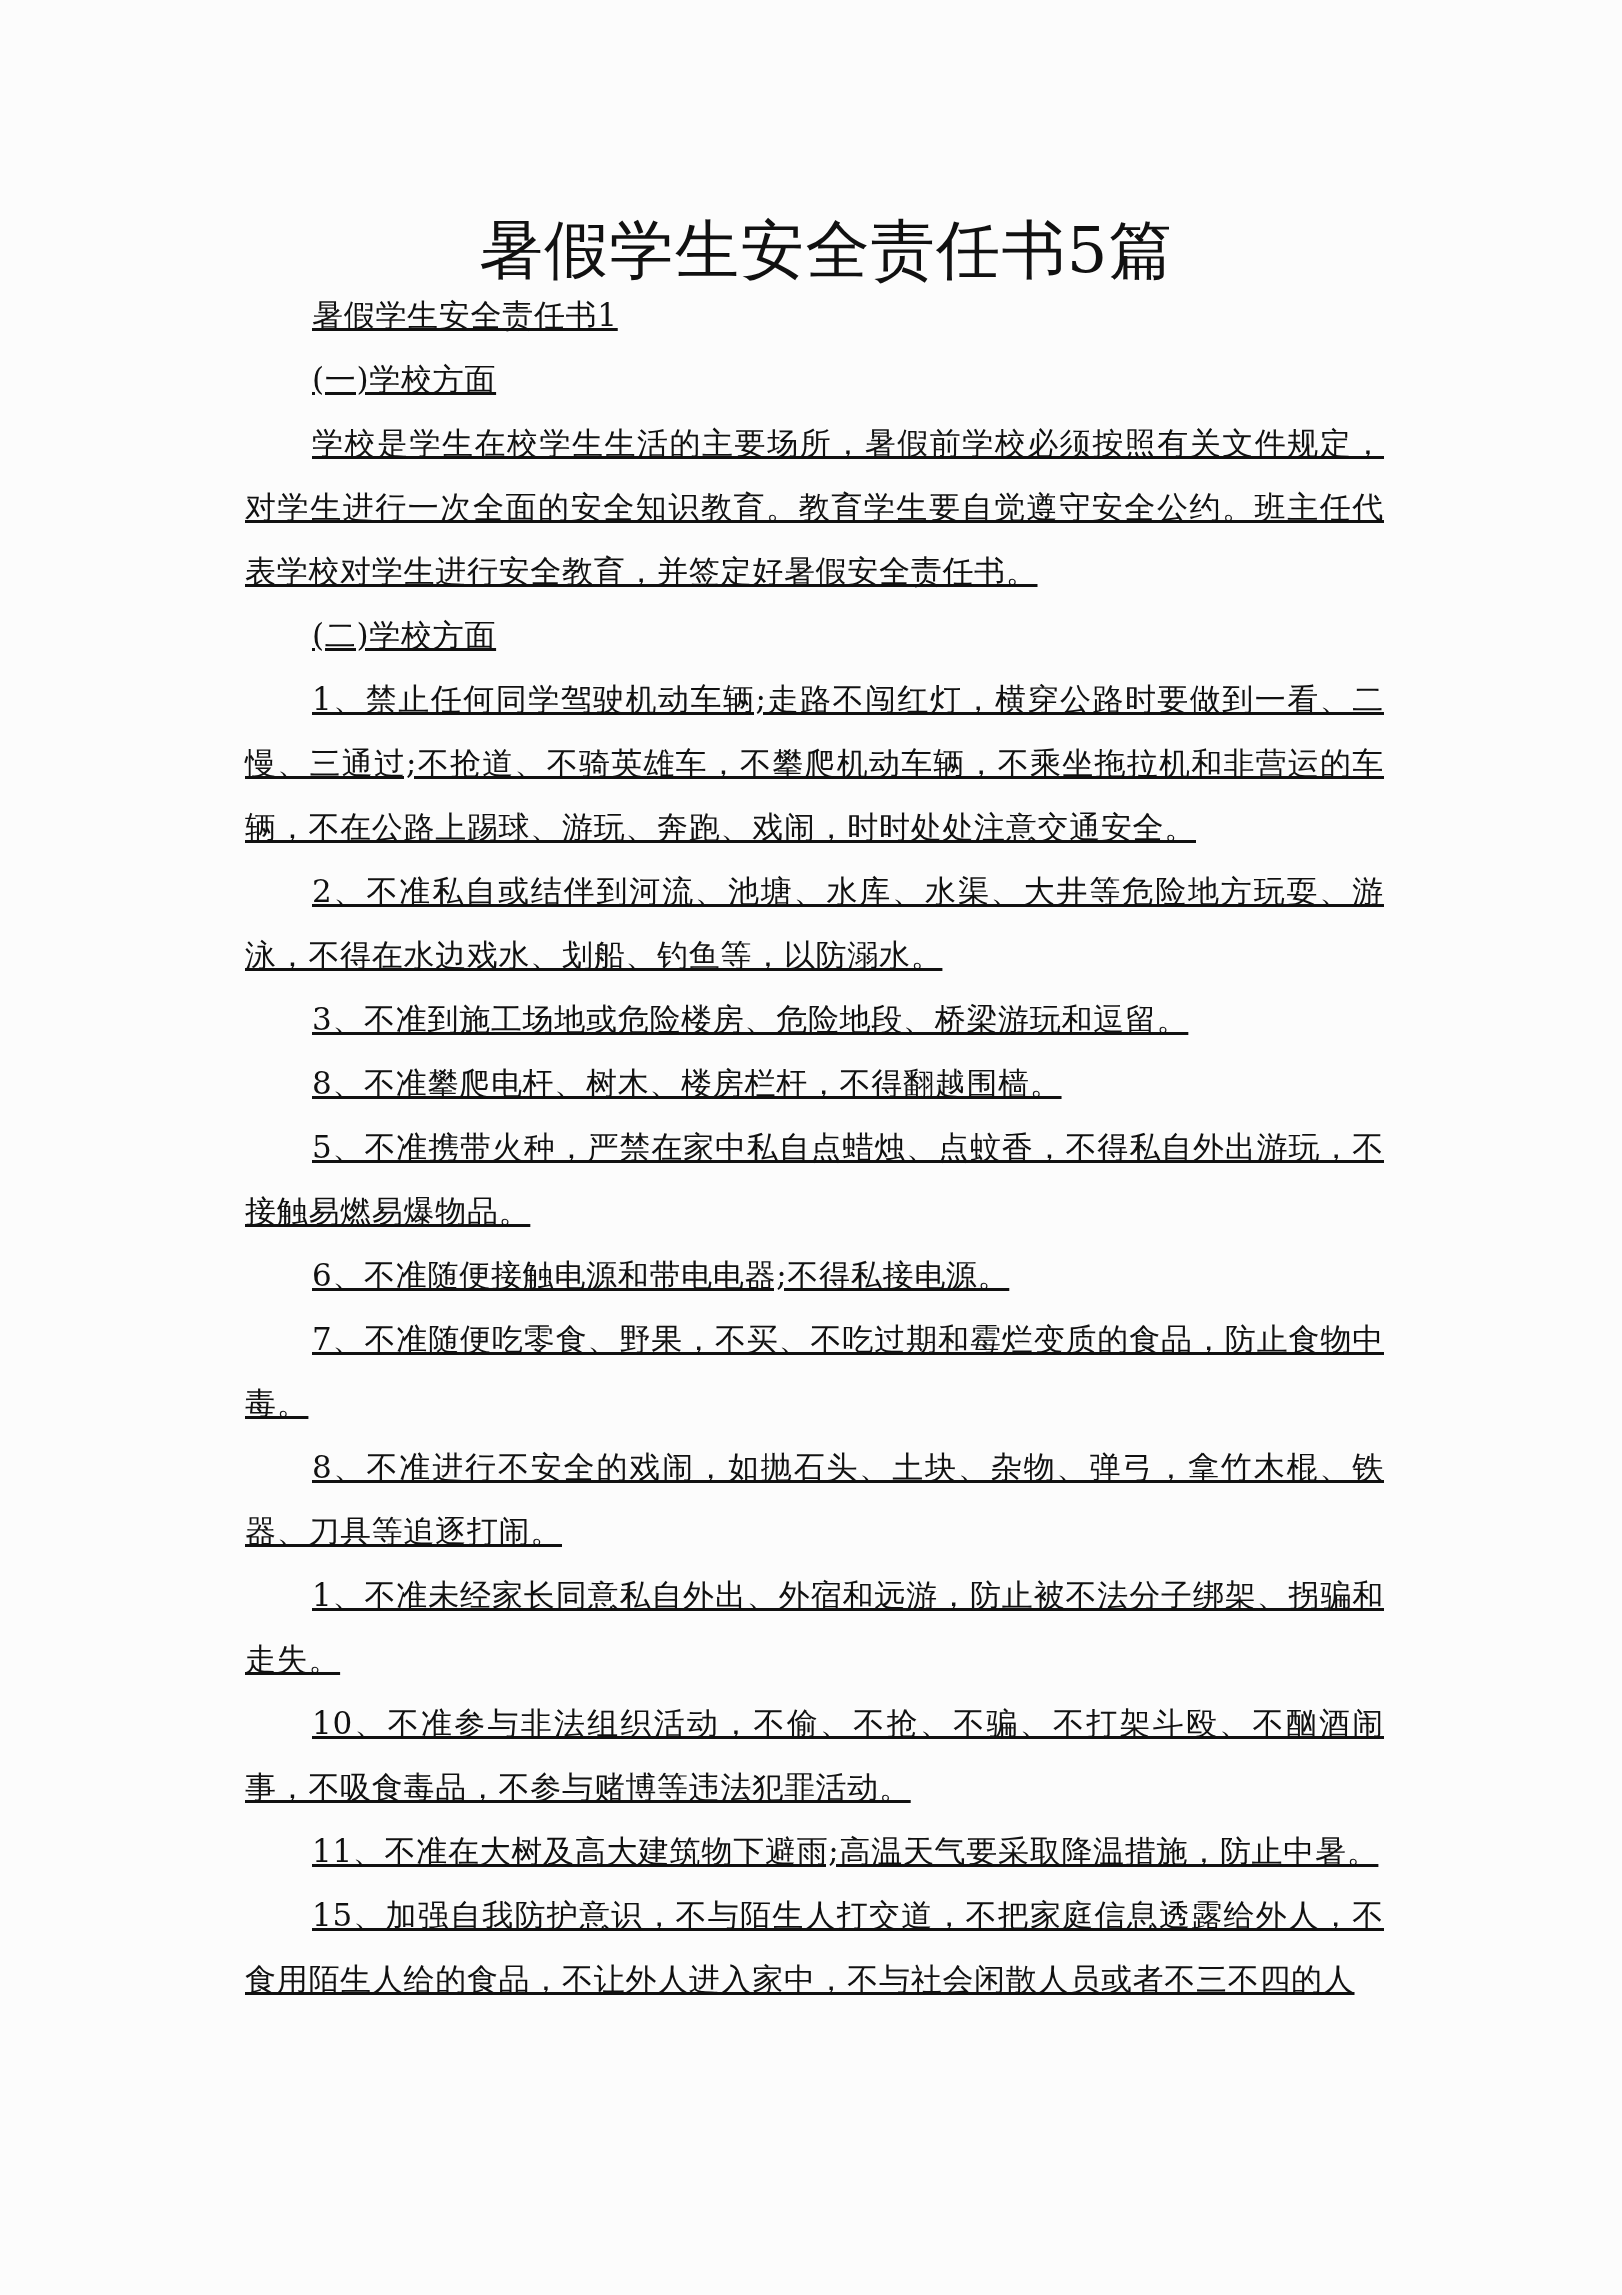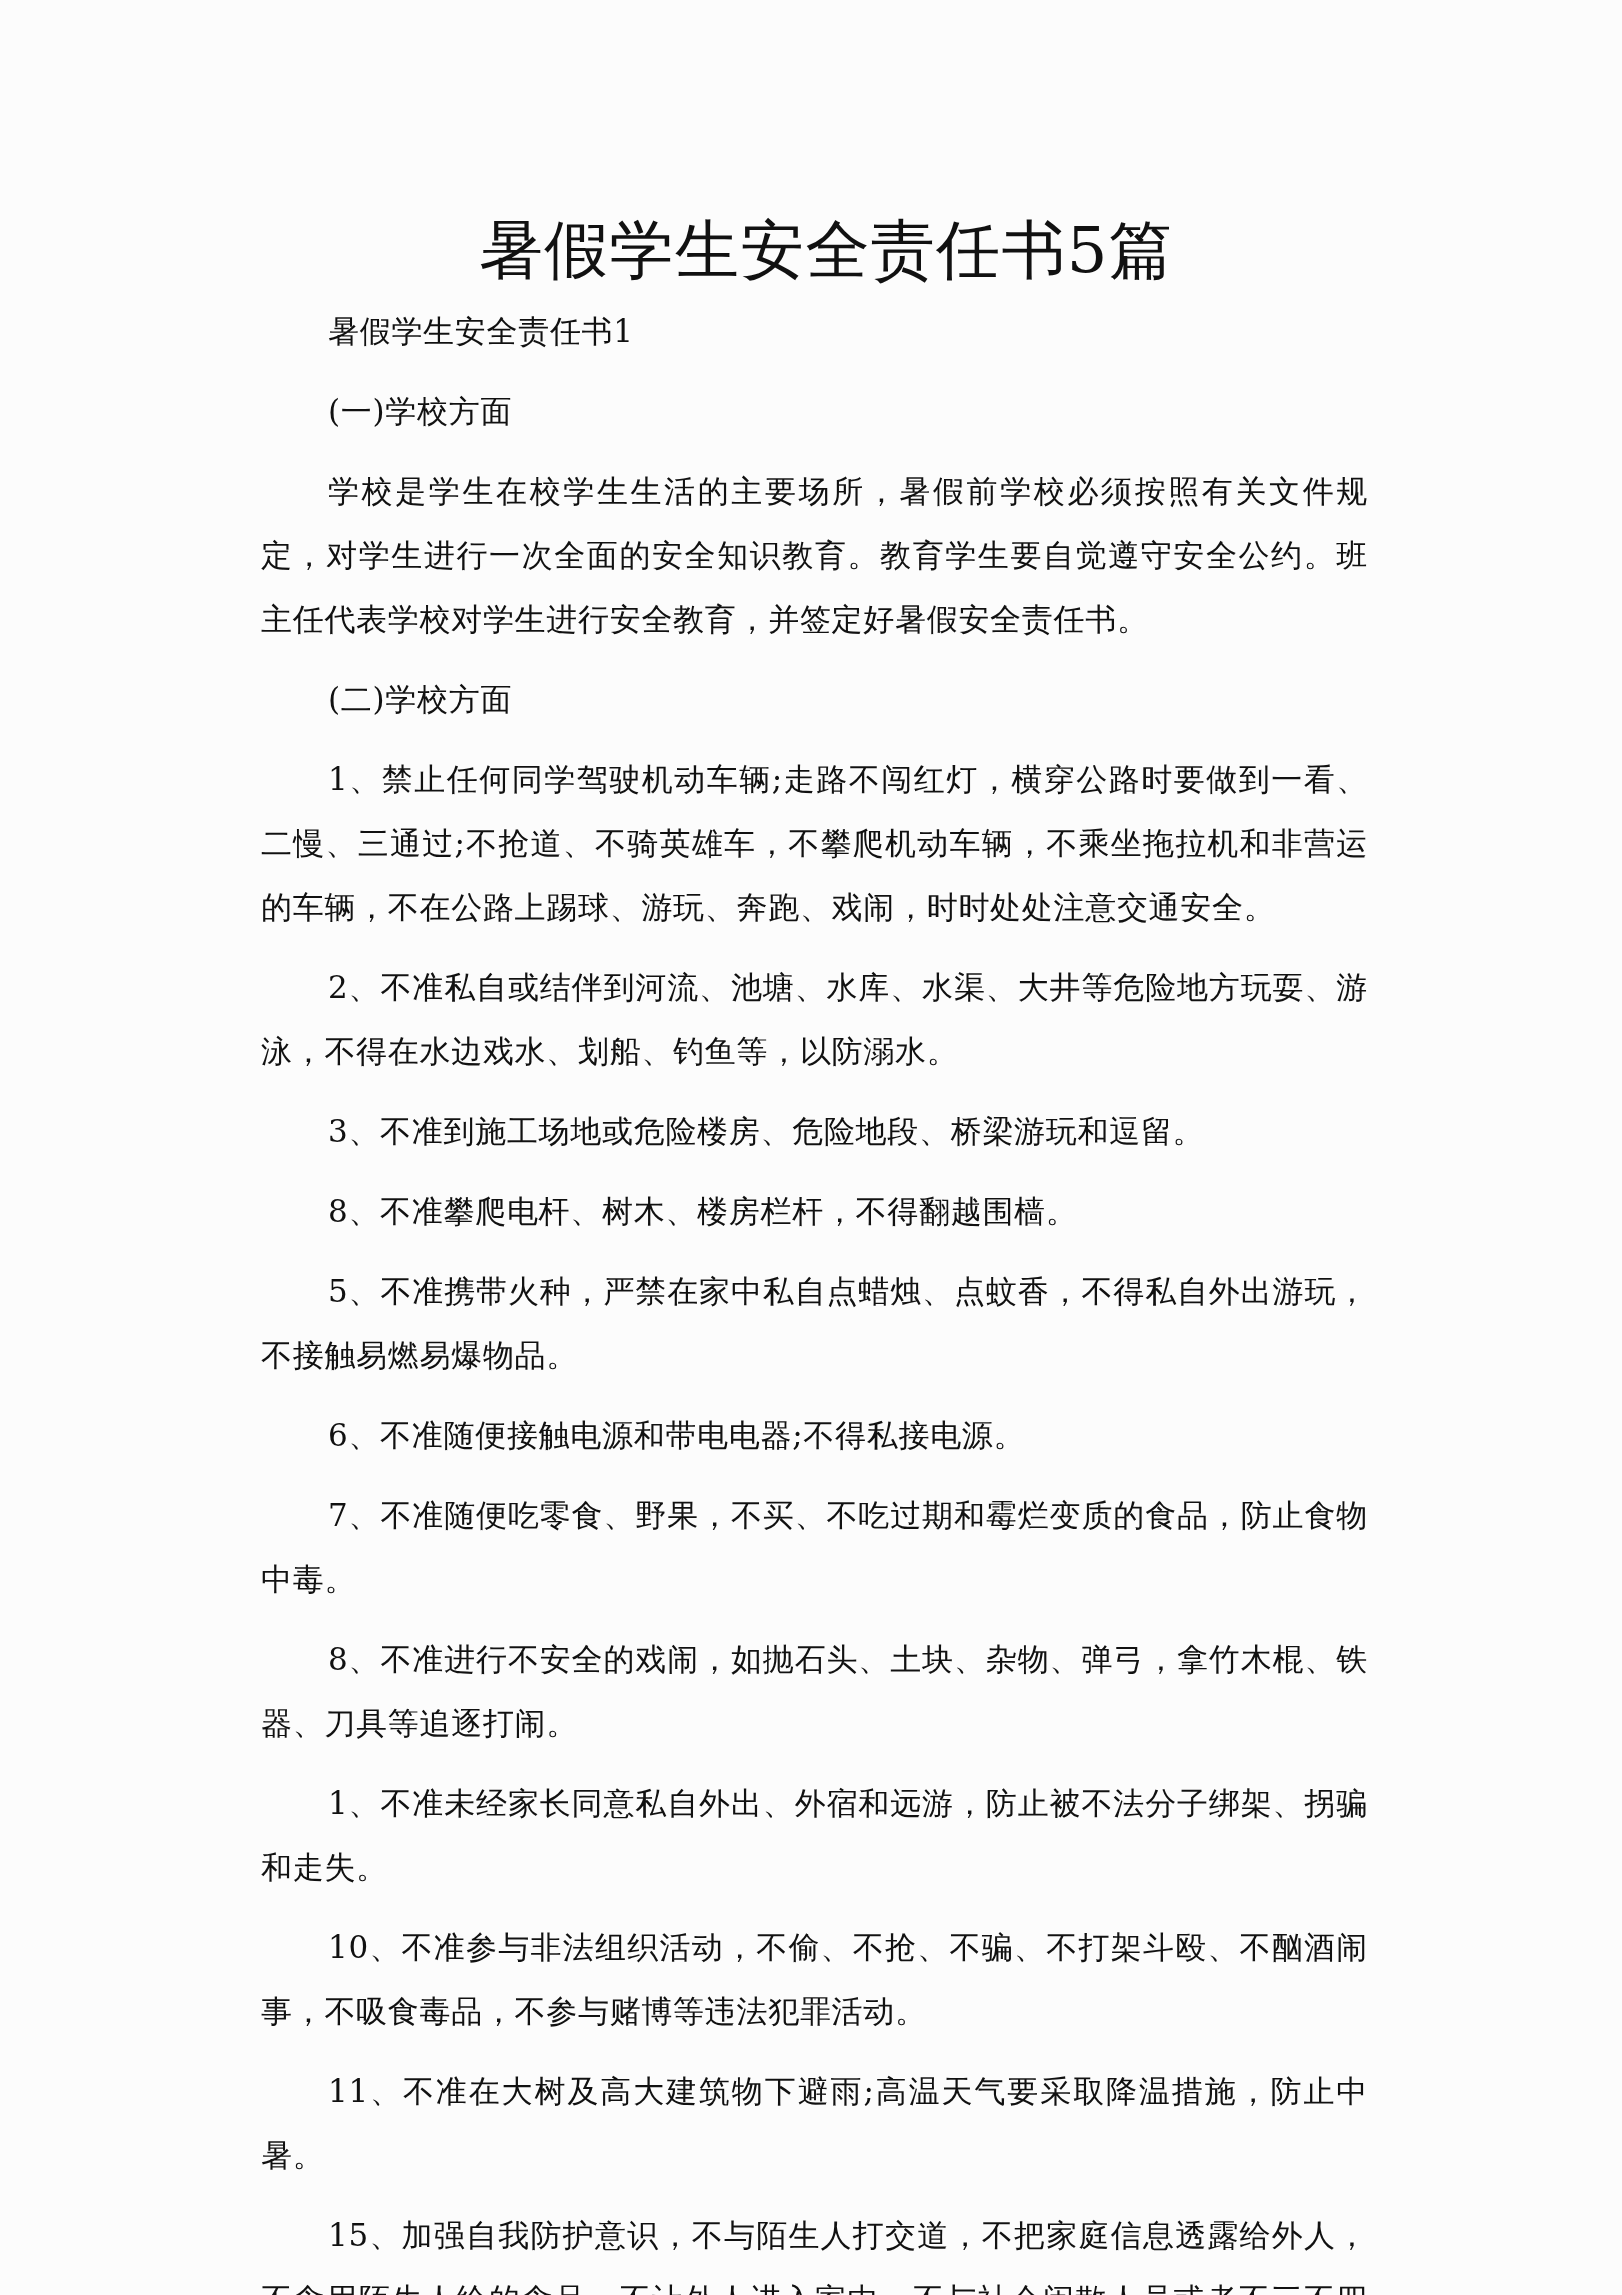--- a/index.html
+++ b/index.html
@@ -30,25 +30,26 @@
     white-space: nowrap;
   }
   .body {
     position: absolute;
     left: 0; top: 283px;
     width: 1139px;
     font-size: 31px;
     line-height: 64px;
   }
   .body p {
-    margin: 16px;
+    margin: 0;
     text-indent: 67px;
     text-align: justify;
     text-align-last: left;
     letter-spacing: 0.7px;
+    text-decoration: underline;
   }
 </style>
 </head>
 <body>
 
 <div class="page">
   <h1 class="doc-title">暑假学生安全责任书5篇</h1>
 
   <div class="body">
     <p>暑假学生安全责任书1</p>

